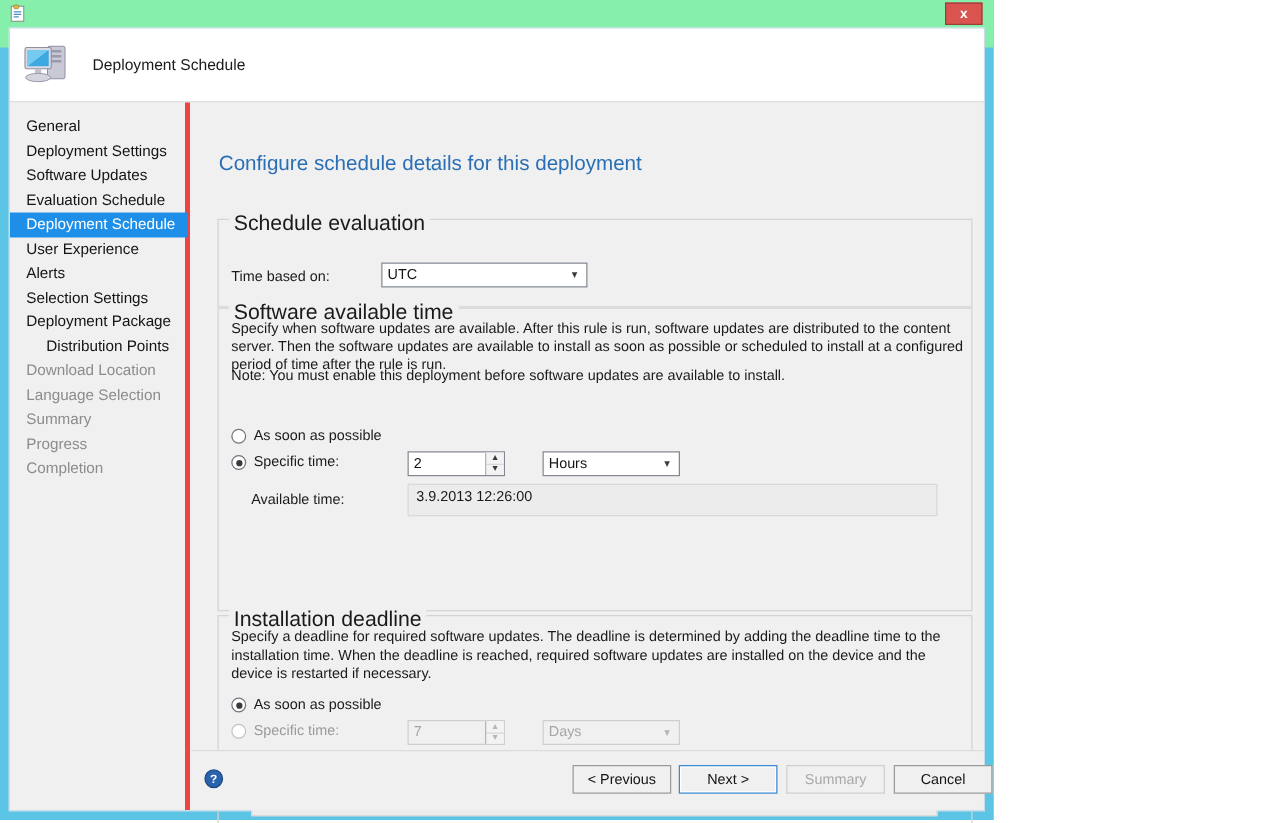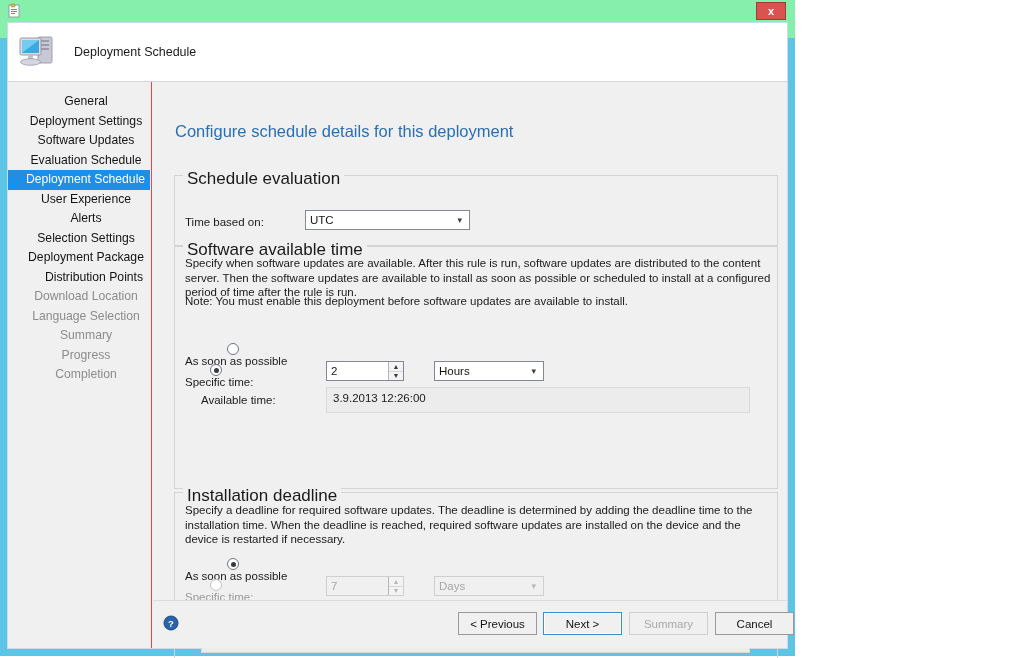--- a/index.html
+++ b/index.html
@@ -103,25 +103,24 @@
     position: absolute;
     left: 0;
     top: 59px;
     right: 0;
     bottom: 0;
     display: flex;
   }
   .sidebar {
     width: 144px;
     background: #f0f0f0;
-    border-right: 1px solid #ef4444;
+    border-right: 4px solid #ef4444;
     padding-top: 10px;
     box-sizing: border-box;
     flex: 0 0 144px;
-    text-align: center;
   }
   .nav-item {
     height: 19.5px;
     line-height: 19.5px;
     font-size: 12.2px;
     color: #141414;
     padding-left: 13px;
     white-space: nowrap;
     box-sizing: border-box;
   }
@@ -260,21 +259,20 @@
   }
 
   .radio-row {
     position: absolute;
     display: flex;
     align-items: center;
     font-size: 11.5px;
     color: #1a1a1a;
     cursor: pointer;
     white-space: nowrap;
-    flex-direction: column;
   }
   .radio-row.disabled { color: #9a9a9a; cursor: default; }
   .radio {
     width: 12px;
     height: 12px;
     border-radius: 50%;
     border: 1px solid #6f7680;
     background: #ffffff;
     margin-right: 6px;
     box-sizing: border-box;

